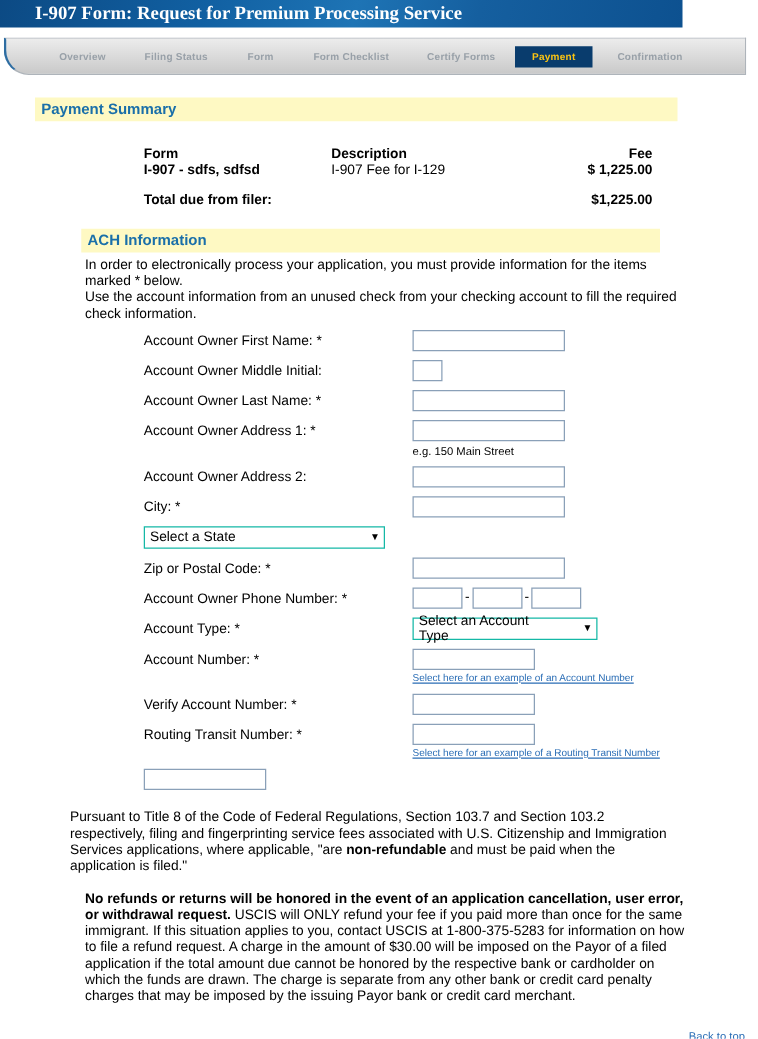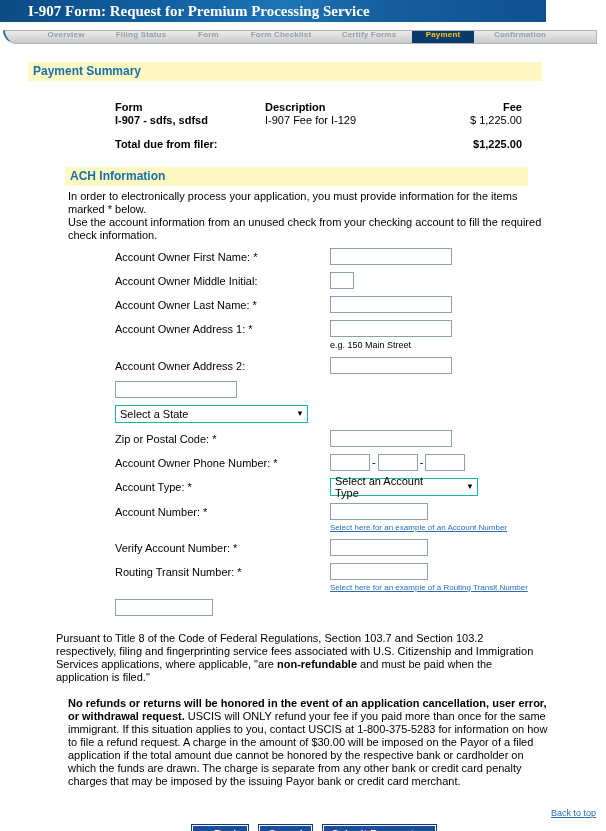--- a/index.html
+++ b/index.html
@@ -13,45 +13,45 @@
     height:22px; width:546px;
     background:linear-gradient(105deg,#0c4a84 0%, #1160a2 30%, #1e74b5 52%, #155f9f 70%, #0d5190 100%);
   }
   .masthead-title {
     display:block; color:#ffffff; font-family:"Liberation Serif", serif;
     font-weight:bold; font-size:15px; line-height:22px; padding-left:28px;
     white-space:nowrap;
   }
   
   .tabbar {
-    margin:8px 9px 0 3px; height:14px;
+    margin:8px 9px 0 3px; height:30px;
     background:linear-gradient(#ececec,#c9c9c9);
     border:1px solid #aeb4ba; border-left:2px solid #2e6da2;
     border-bottom-left-radius:20px;
-    display:flex; align-items:flex-end; overflow:hidden;
+    display:flex; align-items:center; overflow:hidden;
   }
   .tab-spacer { width:26px; }
   .tab {
     font-weight:bold; font-size:8px; color:#98a0a8;
     text-align:center; line-height:17px; cursor:default;
     white-space:nowrap; letter-spacing:.2px;
   }
   .tab.active { background:#093c6d; color:#fdc511; cursor:pointer; }
   .t1{width:70px}.t2{width:80px}.t3{width:55px}.t4{width:90px}.t5{width:86px}.t6{width:62px}.t7{width:92px}
   
   .section-bar {
     background:#fef9c3; font-weight:bold; font-size:12px; color:#1a6fa9;
     height:19px; line-height:19px; padding-left:5px;
   }
   #summary-bar { margin:18px 0 0 28px; width:514px; }
   #ach-bar { margin:4px 0 0 65px; width:463px; }
   
   .fee-table { margin:20px 0 0 115px; width:407px; }
   .fee-row { display:flex; line-height:13px; }
-  .col-form { width:150px; } .col-desc { flex:1; } .col-fee { width:95px; text-align:right; }
+  .col-form { width:150px; } .col-desc { flex:1; } .col-fee { width:95px; text-align:right;font-weight:bold; }
   .bold { font-weight:bold; }
   .fee-total { margin-top:11px; }
   .fee-table { margin-bottom:16px; }
   
   .intro { margin:4px 0 0 68px; width:482px; line-height:13px; }
   
   .fields { margin-top:6px; }
   .frow { display:flex; align-items:flex-start; margin:0 0 7px 115px; }
   .flabel { width:215px; padding-top:3px; }
   input.text {
@@ -156,20 +156,21 @@
       <div class="helper">e.g. 150 Main Street</div>
     </div>
   </div>
 
   <div class="frow">
     <div class="flabel">Account Owner Address 2:</div>
     <input class="text" type="text" style="">
   </div>
 
   <div class="frow">
+    <div class="flabel">City: *</div>
     <input class="text" type="text" style="">
   </div>
 
   <div class="frow">
     <div class="select-box select-state">
       <span>Select a State</span>
       <span class="arrow-icon">▼</span>
     </div>
   </div>
 

